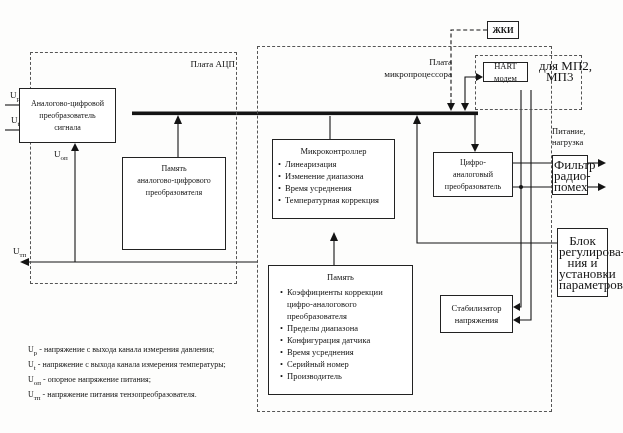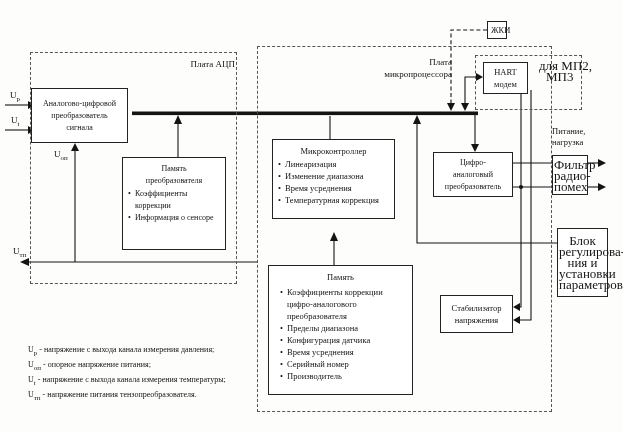--- a/index.html
+++ b/index.html
@@ -94,33 +94,30 @@
   <div class="board-title" style="left:30px;top:58px;width:205px;">Плата АЦП</div>
   <div class="board-title" style="left:257px;top:56px;width:195px;">
     <div>Плата</div>
     <div>микропроцессора</div>
   </div>
   <div class="lbl small" style="left:539px;top:60px;">
     <div>для МП2,</div>
     <div style="margin-left:7px">МП3</div>
   </div>
 
-  <div class="blk" style="left:31px;top:88px;width:97px;height:55px;font-size:8px;line-height:12px;">
+  <div class="blk" style="left:19px;top:88px;width:97px;height:55px;font-size:8px;line-height:12px;">
     <div>Аналогово-цифровой</div>
     <div>преобразователь</div>
     <div>сигнала</div>
   </div>
 
   <div class="blk topalign" style="left:122px;top:157px;width:104px;height:93px;font-size:8px;">
     <div>Память</div>
+    <div>аналогово-цифрового</div>
     <div>преобразователя</div>
-    <div class="bullets">
-      <div class="li">Коэффициенты коррекции</div>
-      <div class="li">Информация о сенсоре</div>
-    </div>
   </div>
 
   <div class="blk topalign" style="left:272px;top:139px;width:123px;height:80px;">
     <div>Микроконтроллер</div>
     <div class="bullets">
       <div class="li">Линеаризация</div>
       <div class="li">Изменение диапазона</div>
       <div class="li">Время усреднения</div>
       <div class="li">Температурная коррекция</div>
     </div>
@@ -156,39 +153,39 @@
     <div>ния и</div>
     <div>установки</div>
     <div>параметров</div>
   </div>
 
   <div class="blk" style="left:440px;top:295px;width:73px;height:38px;">
     <div>Стабилизатор</div>
     <div>напряжения</div>
   </div>
 
-  <div class="blk" style="left:487px;top:21px;width:20px;height:18px;">
+  <div class="blk" style="left:487px;top:21px;width:32px;height:18px;font-weight:bold;">
     <div>ЖКИ</div>
   </div>
 
-  <div class="blk" style="left:483px;top:62px;width:45px;height:32px;">
+  <div class="blk" style="left:483px;top:62px;width:45px;height:20px;">
     <div>HART</div>
     <div>модем</div>
   </div>
 
   <div class="lbl" style="left:10px;top:90px;"><span>U</span><sub>р</sub></div>
   <div class="lbl" style="left:11px;top:115px;"><span>U</span><sub>t</sub></div>
   <div class="lbl" style="left:54px;top:149px;"><span>U</span><sub>оп</sub></div>
   <div class="lbl" style="left:13px;top:246px;"><span>U</span><sub>тп</sub></div>
 
   <div class="lbl" style="left:552px;top:126px;font-size:8.5px;line-height:11px;">
     <div>Питание,</div>
     <div>нагрузка</div>
   </div>
 
   <div class="legend" style="left:28px;top:344px;">
     <div><span>U</span><sub>р</sub><span> - напряжение с выхода канала измерения давления;</span></div>
+    <div><span>U</span><sub>t</sub><span> - напряжение с выхода канала измерения температуры;</span></div>
     <div><span>U</span><sub>оп</sub><span> - опорное напряжение питания;</span></div>
-    <div><span>U</span><sub>t</sub><span> - напряжение с выхода канала измерения температуры;</span></div>
     <div><span>U</span><sub>тп</sub><span> - напряжение питания тензопреобразователя.</span></div>
   </div>
 
 </div>
 
 </body></html>

